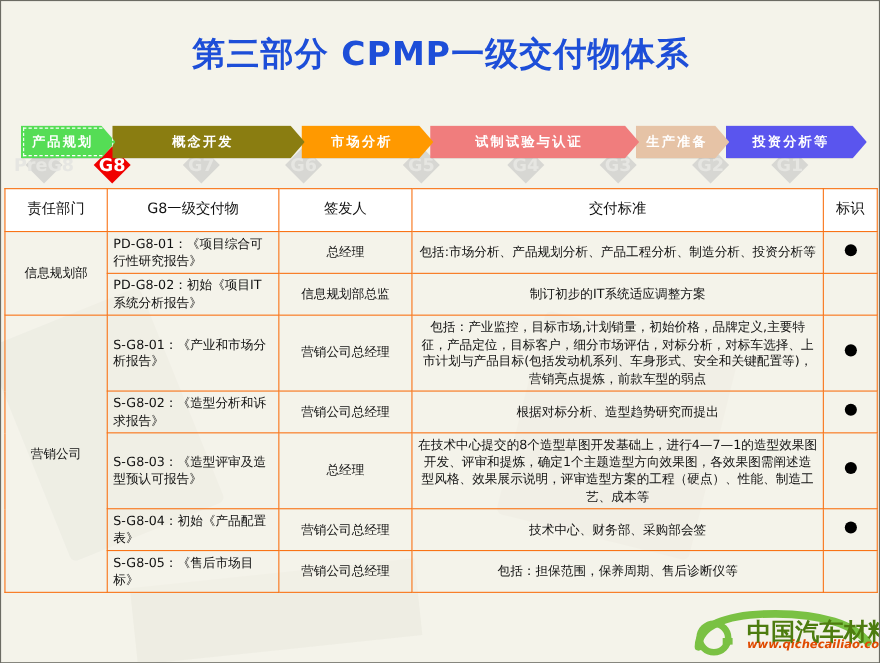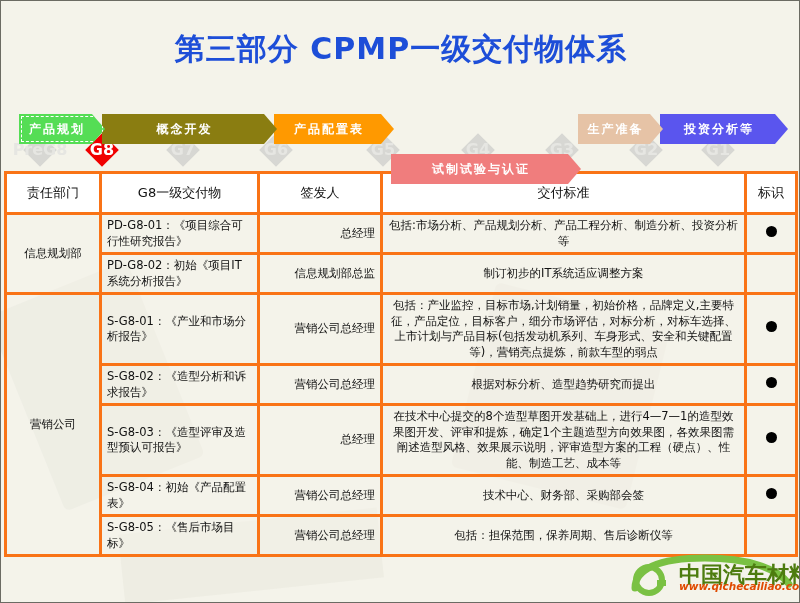--- a/index.html
+++ b/index.html
@@ -106,21 +106,21 @@
   
   table.grid {
     position: absolute;
     left: 3px; top: 170px;
     width: 794px;
     border-collapse: collapse;
     table-layout: fixed;
     background: transparent;
   }
   table.grid td, table.grid th {
-    border: 3px solid #f97316;
+    border: 1px solid #f97316;
     vertical-align: middle;
     padding: 3px 5px;
     font-size: 11.5px;
     line-height: 1.35;
     color: #111111;
     background: rgba(244,243,234,0.55);
   }
   table.grid th {
     background: #ffffff;
     font-weight: normal;
@@ -128,21 +128,21 @@
     text-align: center;
     height: 32px;
   }
   td.dept {
     text-align: center;
     font-size: 13px;
     background: #ffffff;
   }
   td.dept.transparent { background: rgba(244,243,234,0.35); }
   td.deliv { font-size: 12.5px; text-align: left; }
-  td.issuer { text-align: right; font-size: 12px; }
+  td.issuer { text-align: center; font-size: 12px; }
   td.std { text-align: center; font-size: 12px; }
   td.mark { text-align: center; }
   .dot {
     display: inline-block;
     width: 11px; height: 11px;
     border-radius: 50%;
     background: #000000;
   }
 
   
@@ -182,23 +182,23 @@
   <div id="title">第三部分   CPMP一级交付物体系</div>
 
   <div id="flow">
       <div class="chev first dashed-edge" style="left: 0px; width: 86px; background: rgb(85, 221, 85); z-index: 20;">
         <span class="ctext">产品规划</span>
       </div>
       <div class="chev" style="left: 83px; width: 175px; background: rgb(138, 125, 17); z-index: 19;">
         <span class="ctext">概念开发</span>
       </div>
       <div class="chev" style="left: 255px; width: 120px; background: rgb(255, 153, 0); z-index: 18;">
-        <span class="ctext">产品配置表</span>
-      </div>
-      <div class="chev" style="left: 372px; width: 190px; background: rgb(240, 125, 125); z-index: 17; margin-top: 40px;">
+        <span class="ctext">市场分析</span>
+      </div>
+      <div class="chev" style="left: 372px; width: 190px; background: rgb(240, 125, 125); z-index: 17;">
         <span class="ctext">试制试验与认证</span>
       </div>
       <div class="chev" style="left: 559px; width: 85px; background: rgb(230, 195, 166); z-index: 16;">
         <span class="ctext">生产准备</span>
       </div>
       <div class="chev" style="left: 641px; width: 128px; background: rgb(90, 85, 238); z-index: 15;">
         <span class="ctext">投资分析等</span>
       </div>
     </div>
 

